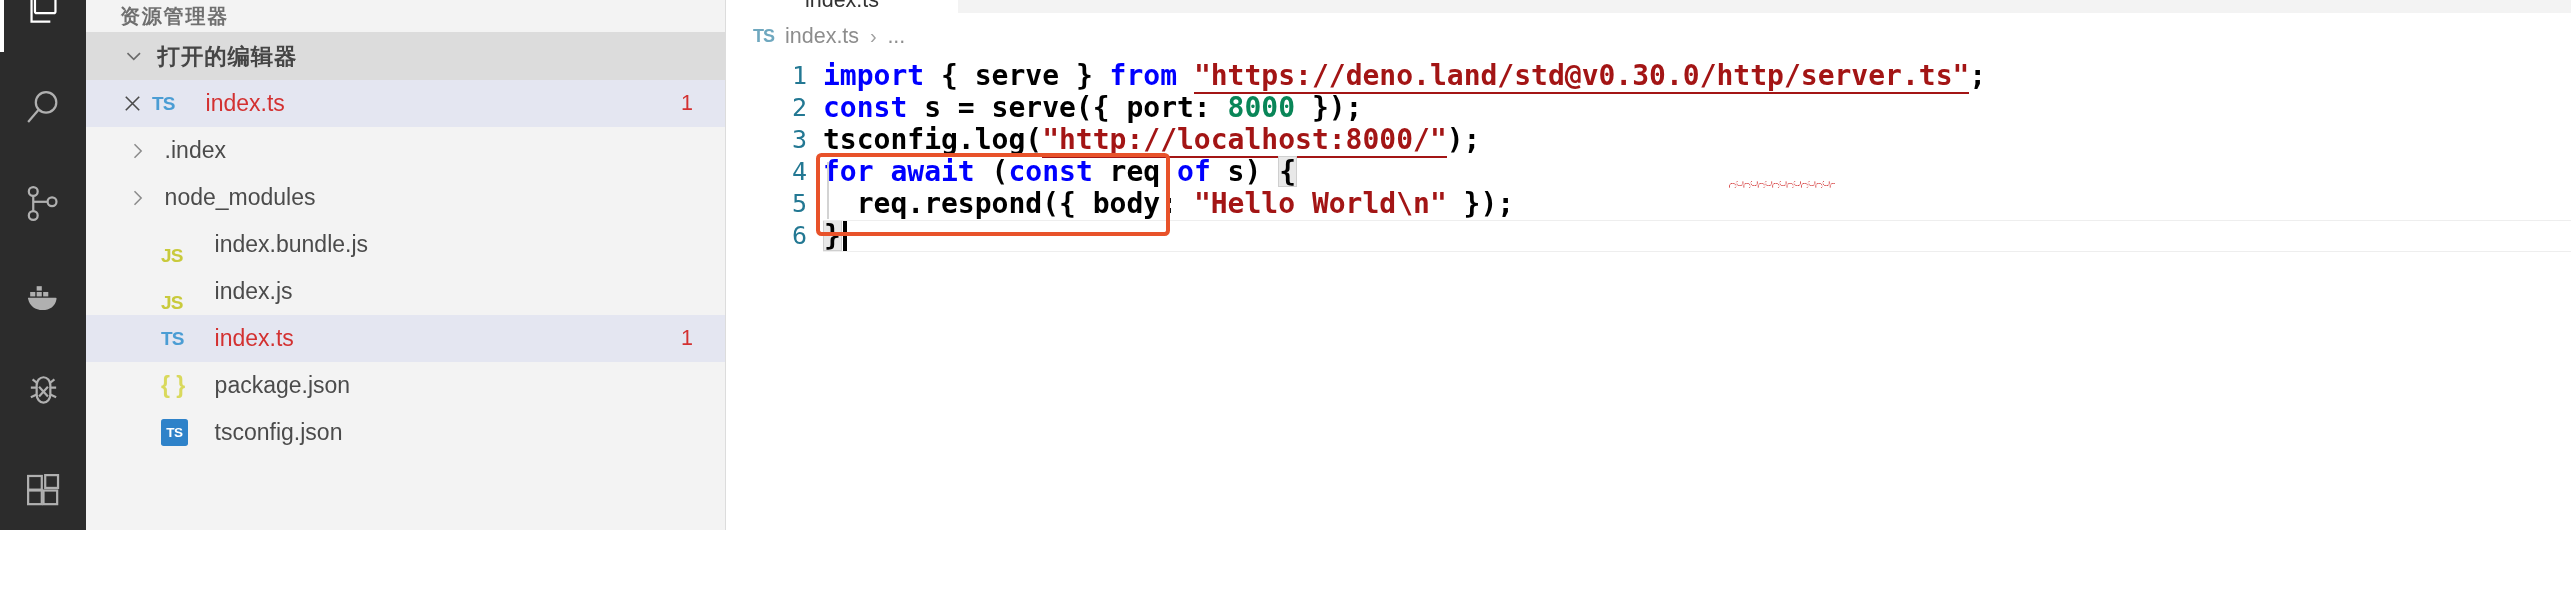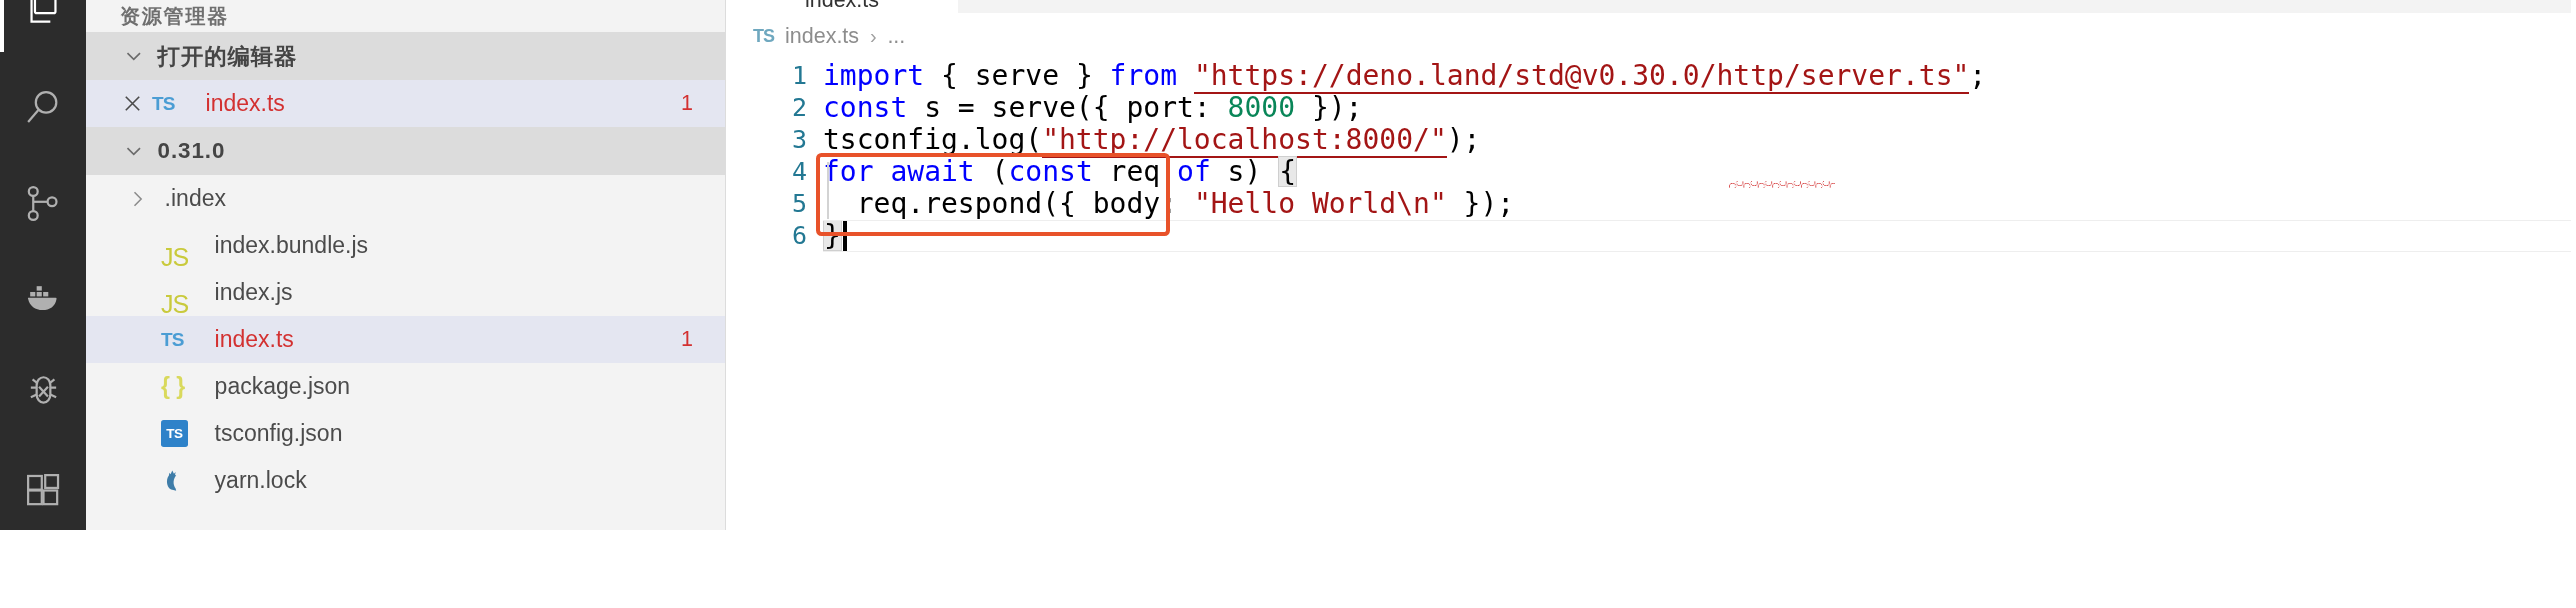--- a/index.html
+++ b/index.html
@@ -72,21 +72,21 @@
   .row .fi { width: 50px; display: flex; align-items: center; justify-content: flex-start; }
   .row .twisty { width: 48px; display: flex; align-items: center; justify-content: center; }
   .row .name { padding-left: 3.6px; }
   .row .name.err { color: #d33131; }
   .badge {
     position: absolute; right: 32px;
     font-size: 21.5px; color: #d33131; font-weight: normal;
   }
 
   .ts-badge-text { color: #4b9dd4; font-size: 19px; font-weight: bold; letter-spacing: -0.9px; }
-  .js-badge-text { color: #c9ca3c; font-size: 25px; font-weight: normal; letter-spacing: -0.9px; margin-top: 23px; }
+  .js-badge-text { color: #c9ca3c; font-size: 19px; font-weight: bold; letter-spacing: -0.9px; margin-top: 23px; }
   .json-braces { color: #d9d95c; font-size: 23px; font-weight: bold; }
   .tscfg-box {
     width: 27px; height: 27px; background: #2e82c9; border-radius: 2.7px;
     display: flex; align-items: center; justify-content: center;
     color: #fff; font-size: 13.5px; font-weight: bold; letter-spacing: -0.4px;
   }
 
   
   .editor-area {
     flex: 1 1 auto;
@@ -135,21 +135,21 @@
     display: flex; align-items: center;
     white-space: pre;
     position: relative;
   }
   .ln {
     width: 97px; flex: 0 0 97px;
     text-align: right; padding-right: 16px;
     color: #237893; font-size: 25px;
     font-family: "DejaVu Sans Mono", monospace;
   }
-  .ctext { padding-left: 0; }
+  .ctext { padding-left: 0; font-weight: bold; }
   .kw   { color: #0000ff; }
   .str  { color: #a31515; }
   .num  { color: #098658; }
   .plain{ color: #000000; }
   .str-link { color: #a31515; border-bottom: 2.7px solid #a31515; }
   .link-u { border-bottom: 2.7px solid #a31515; }
 
   .squiggle {
     position: absolute;
     height: 7.2px;
@@ -273,40 +273,40 @@
           <path d="M5 5 L19 19 M19 5 L5 19"></path>
         </svg>
       </span>
       <span class="fi">
         <span class="ts-badge-text">TS</span>
       </span>
       <span class="name err">index.ts</span>
       <span class="badge">1</span>
     </div>
 
-    <div class="section-header">
-      <span class="chev">
-        <svg width="21.5" height="21.5" viewBox="0 0 24 24" fill="none" stroke="#6b6b6b" stroke-width="1.8">
-          <path d="M5 9 L12 16 L19 9"></path>
-        </svg>
-      </span>
-      <span class="label">0.31.0</span>
-    </div>
 
     <div>
 
       <div class="row">
         <span class="twisty">
           <svg width="20" height="20" viewBox="0 0 24 24" fill="none" stroke="#8a8a8a" stroke-width="1.8">
               <path d="M9 4 L17 12 L9 20"></path>
             </svg>
         </span>
         <span class="name">.index</span>
       </div>
 
+      <div class="row">
+        <span class="twisty">
+          <svg width="20" height="20" viewBox="0 0 24 24" fill="none" stroke="#8a8a8a" stroke-width="1.8">
+              <path d="M9 4 L17 12 L9 20"></path>
+            </svg>
+        </span>
+        <span class="name">node_modules</span>
+      </div>
 
       <div class="row">
         <span class="twisty"></span>
         <span class="fi">
           <span class="js-badge-text">JS</span>
         </span>
         <span class="name">index.bundle.js</span>
       </div>
 
       <div class="row">
@@ -335,29 +335,20 @@
       </div>
 
       <div class="row">
         <span class="twisty"></span>
         <span class="fi">
           <span class="tscfg-box">TS</span>
         </span>
         <span class="name">tsconfig.json</span>
       </div>
 
-      <div class="row">
-        <span class="twisty"></span>
-        <span class="fi">
-          <svg width="27" height="27" viewBox="0 0 24 24" fill="#3e7ca8">
-            <path d="M10 3 L8.5 6.5 L7.5 5 L7 7.5 C5.5 9.5 5 12 5.5 15 C6 18 8 20 11 20.5 L13.5 21 L13 19 C12 17.5 11 15.5 11.2 13 C11.4 10.5 12.5 8.5 13.5 7.5 L12.5 7 L13 4.5 L11.5 6 z"></path>
-          </svg>
-        </span>
-        <span class="name">yarn.lock</span>
-      </div>
 
     </div>
   </div>
 
   <div class="editor-area">
 
     <div class="tab-strip">
       <div class="tab">
         <span>index.ts</span>
       </div>

